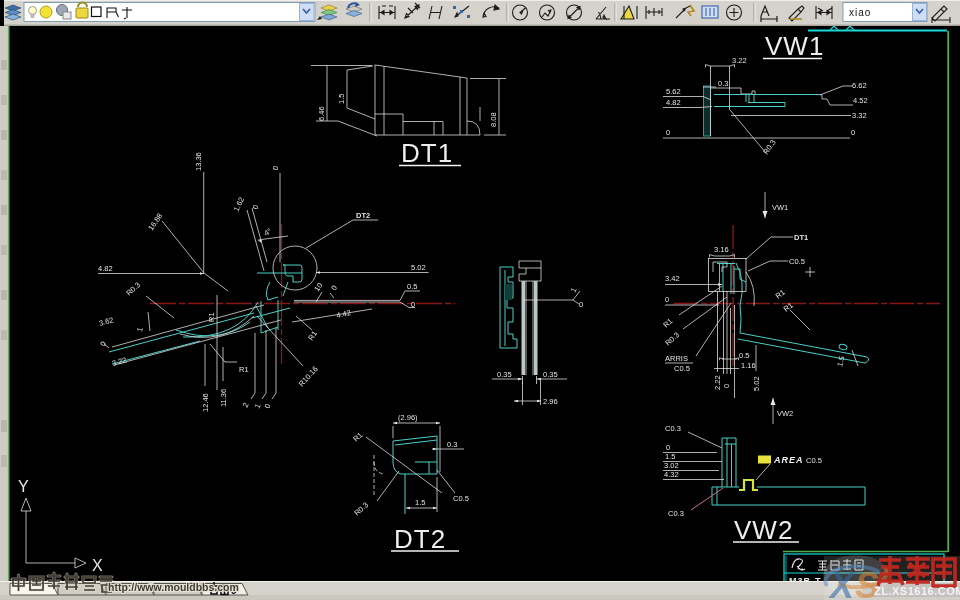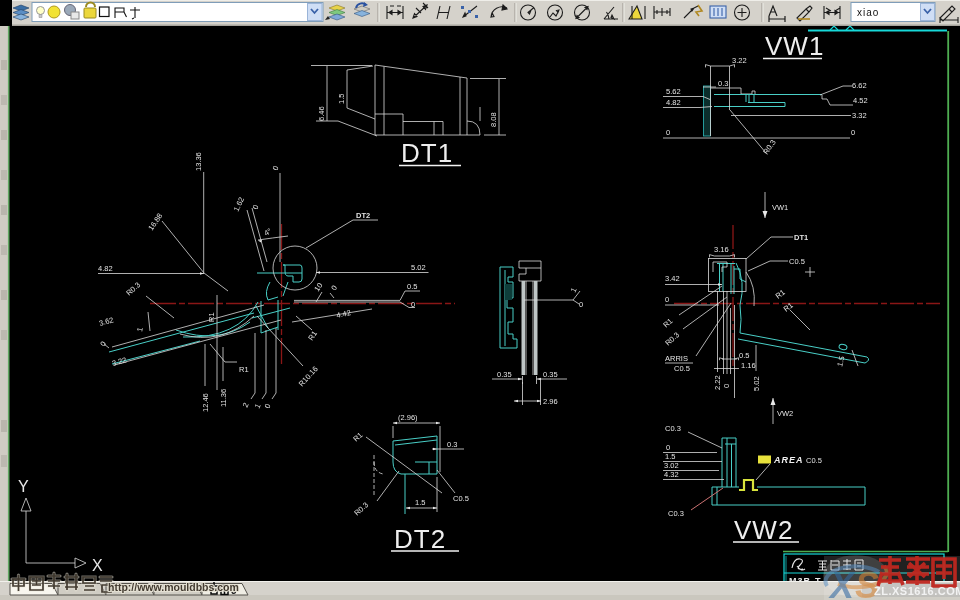--- a/index.html
+++ b/index.html
@@ -1,18 +1,18 @@
 <!DOCTYPE html>
 <html><head>
 <meta charset="utf-8">
 <style>
 html,body{margin:0;padding:0;width:960px;height:600px;background:#000;overflow:hidden}
 #stage{position:relative;width:960px;height:600px;font-family:"Liberation Sans",sans-serif}
 #cad{position:absolute;left:0;top:0;z-index:1}
-#tb{position:absolute;left:12px;top:0;width:836px;height:26px;background:#0f766e;z-index:2}
+#tb{position:absolute;left:4px;top:0;width:836px;height:26px;background:#0f766e;z-index:2}
 #tabs{position:absolute;left:0;top:581px;width:960px;height:19px;background:#d5d2cb;z-index:2}
 #wm{position:absolute;left:0;top:0;width:960px;height:600px;z-index:3;pointer-events:none}
 svg text{font-family:"Liberation Sans",sans-serif}
 .d{fill:#e2e2e2;font-size:7.5px}
 .w{stroke:#dcdcdc;fill:none;stroke-width:.8}
 .c{stroke:#49cfc7;fill:none;stroke-width:1}
 .r{stroke:#8a1616;fill:none;stroke-width:1.3}
 .t{fill:#eeeeee;font-size:26px;letter-spacing:1px}
 </style>
 </head>

